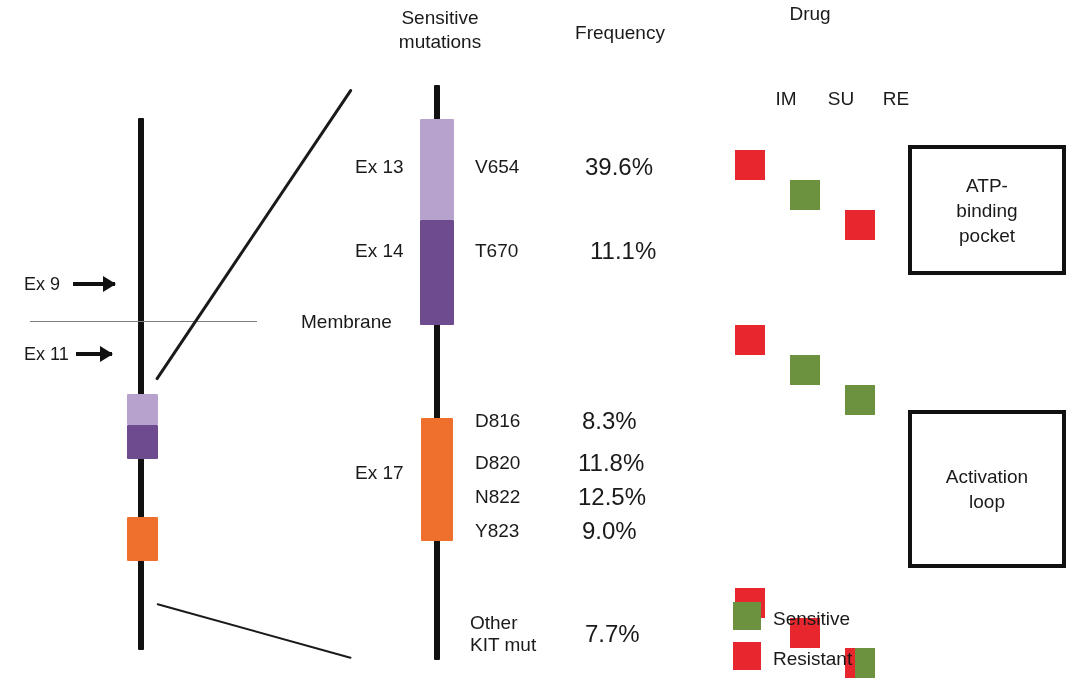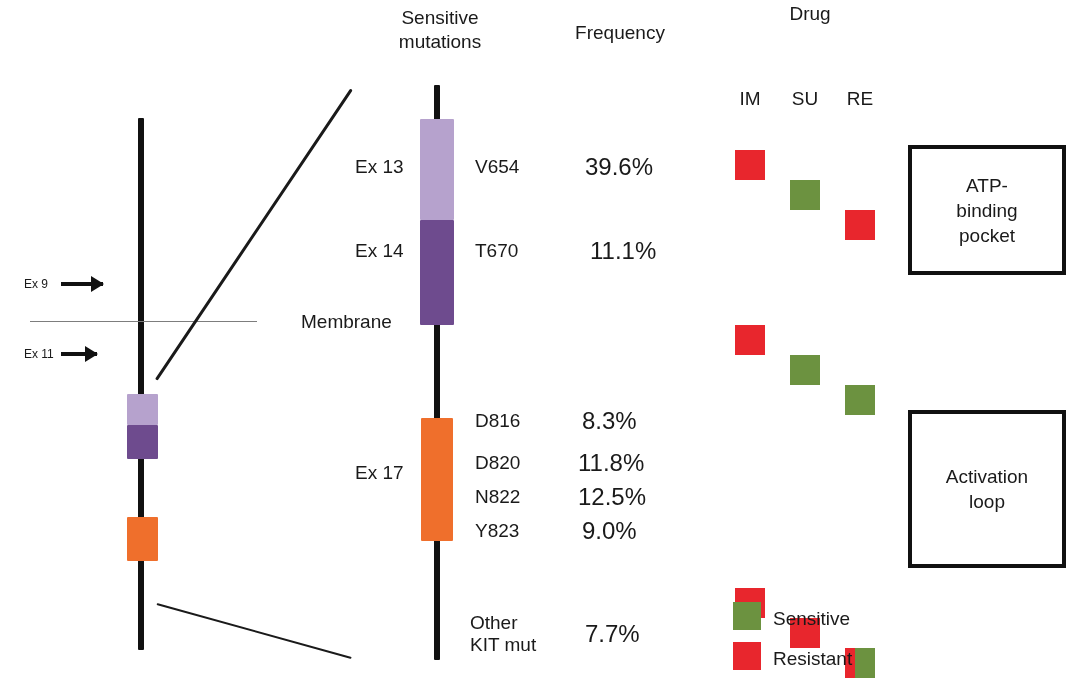--- a/index.html
+++ b/index.html
@@ -25,21 +25,21 @@
   .seg-light{background:#b6a2cd;}
   .seg-dark{background:#6e4b8e;}
   .seg-orange{background:#ef6f2c;}
 
   .membrane-line{
     height:1px;background:#7d7d7d;
   }
   .membrane-label{font-size:19px;line-height:22px;margin-left:39px;}
 
   
-  .ex-arrow-label{font-size:12px;line-height:22px;white-space:nowrap;}
+  .ex-arrow-label{font-size:18px;line-height:22px;white-space:nowrap;}
   .arrow-wrap{display:flex;align-items:center;gap:5px;}
   .arrow{position:relative;display:inline-block;height:4px;background:#111;}
   .arrow:after{
     content:"";position:absolute;right:-1px;top:50%;
     transform:translateY(-50%);
     border-top:8px solid transparent;border-bottom:8px solid transparent;
     border-left:13px solid #111;
   }
 
   
@@ -49,21 +49,21 @@
   .exon-label{font-size:19px;line-height:22px;}
   .mut-label{font-size:19px;line-height:22px;}
   .freq-label{font-size:24px;line-height:22px;}
 
   
   .dsq{width:30px;height:30px;position:relative;overflow:hidden;}
   .dsq .half{position:absolute;top:0;height:100%;}
   .c-red{background:#e8262d;}
   .c-green{background:#6c9240;}
 
-  .drug-col-label{font-size:19px;line-height:22px;text-align:center;width:30px;}
+  .drug-col-label{font-size:19px;line-height:22px;text-align:center;width:30px;margin-left:36px;}
 
   
   .region-box{
     border:4px solid #111;background:#fff;
     display:flex;align-items:center;justify-content:center;
     text-align:center;font-size:19px;line-height:25px;
   }
 
   
   .legend-row{display:flex;align-items:flex-end;gap:12px;margin-bottom:12px;}

